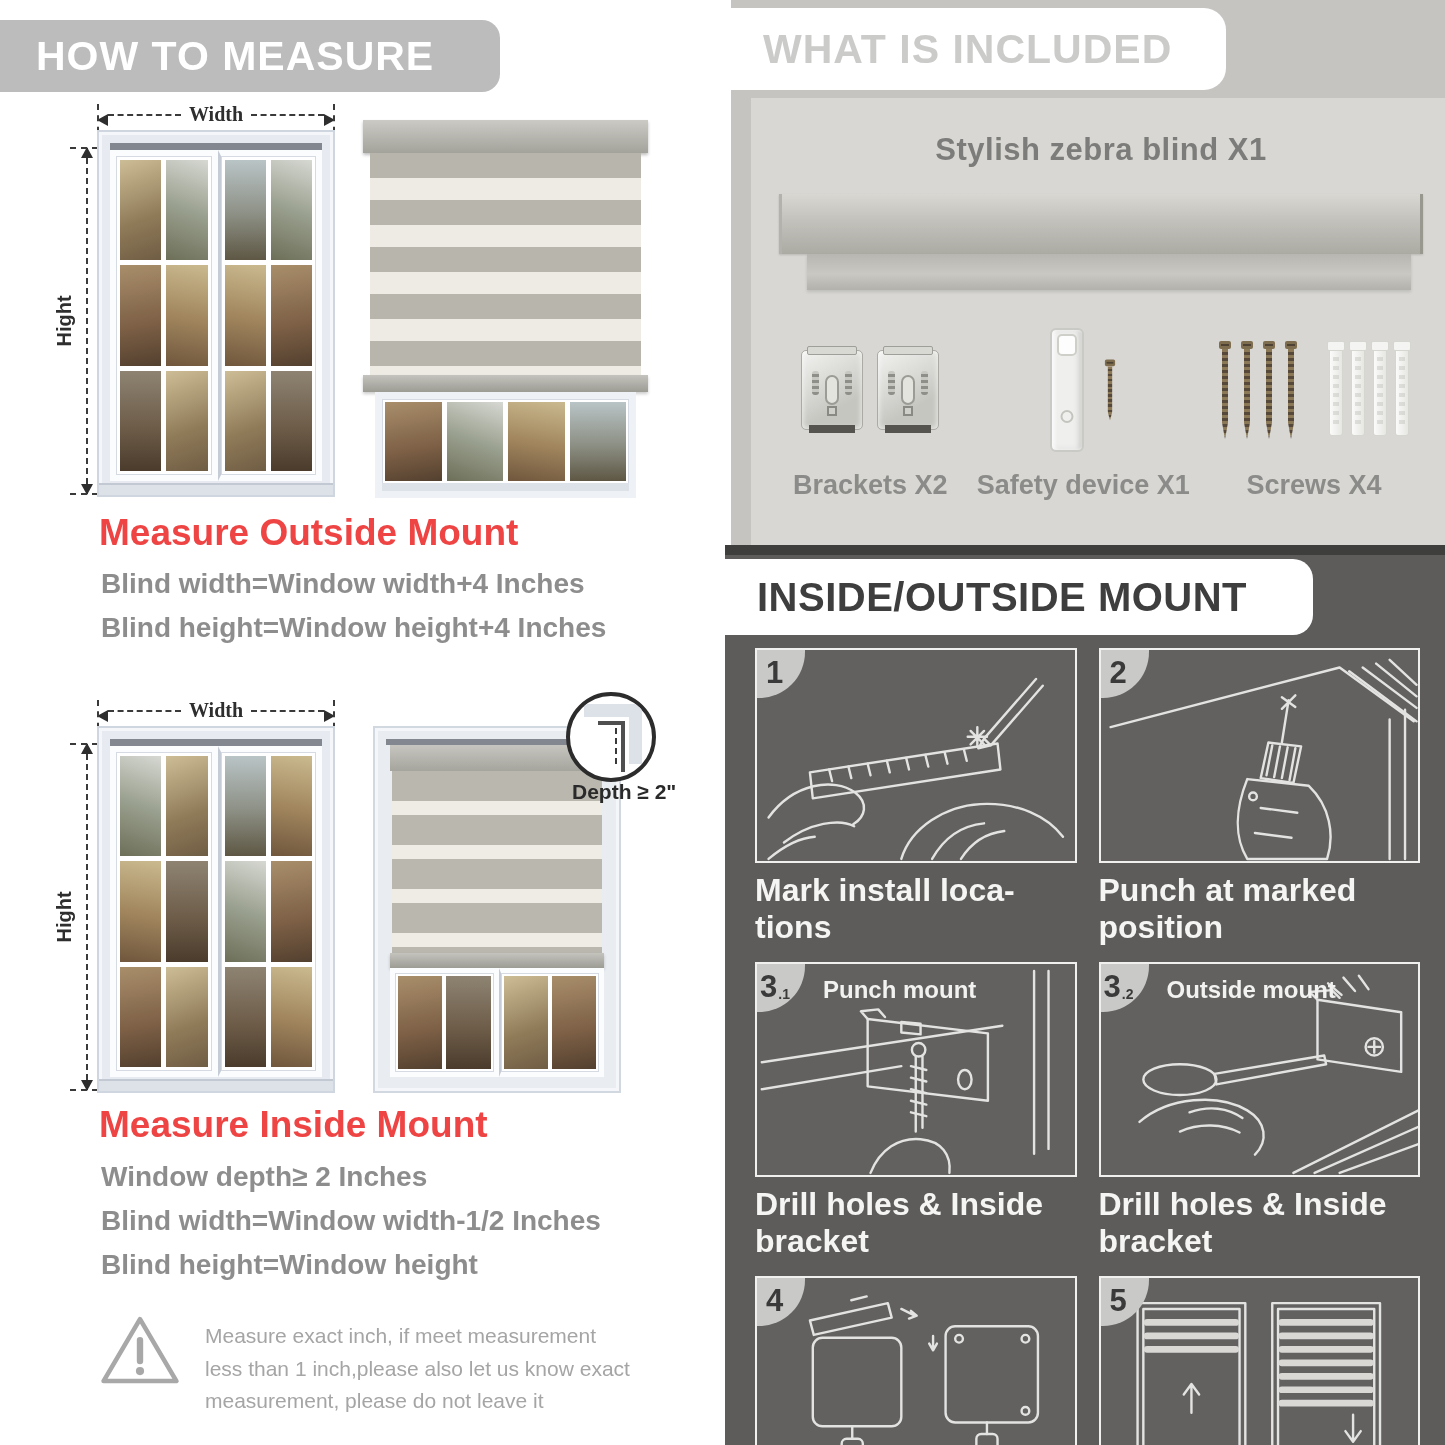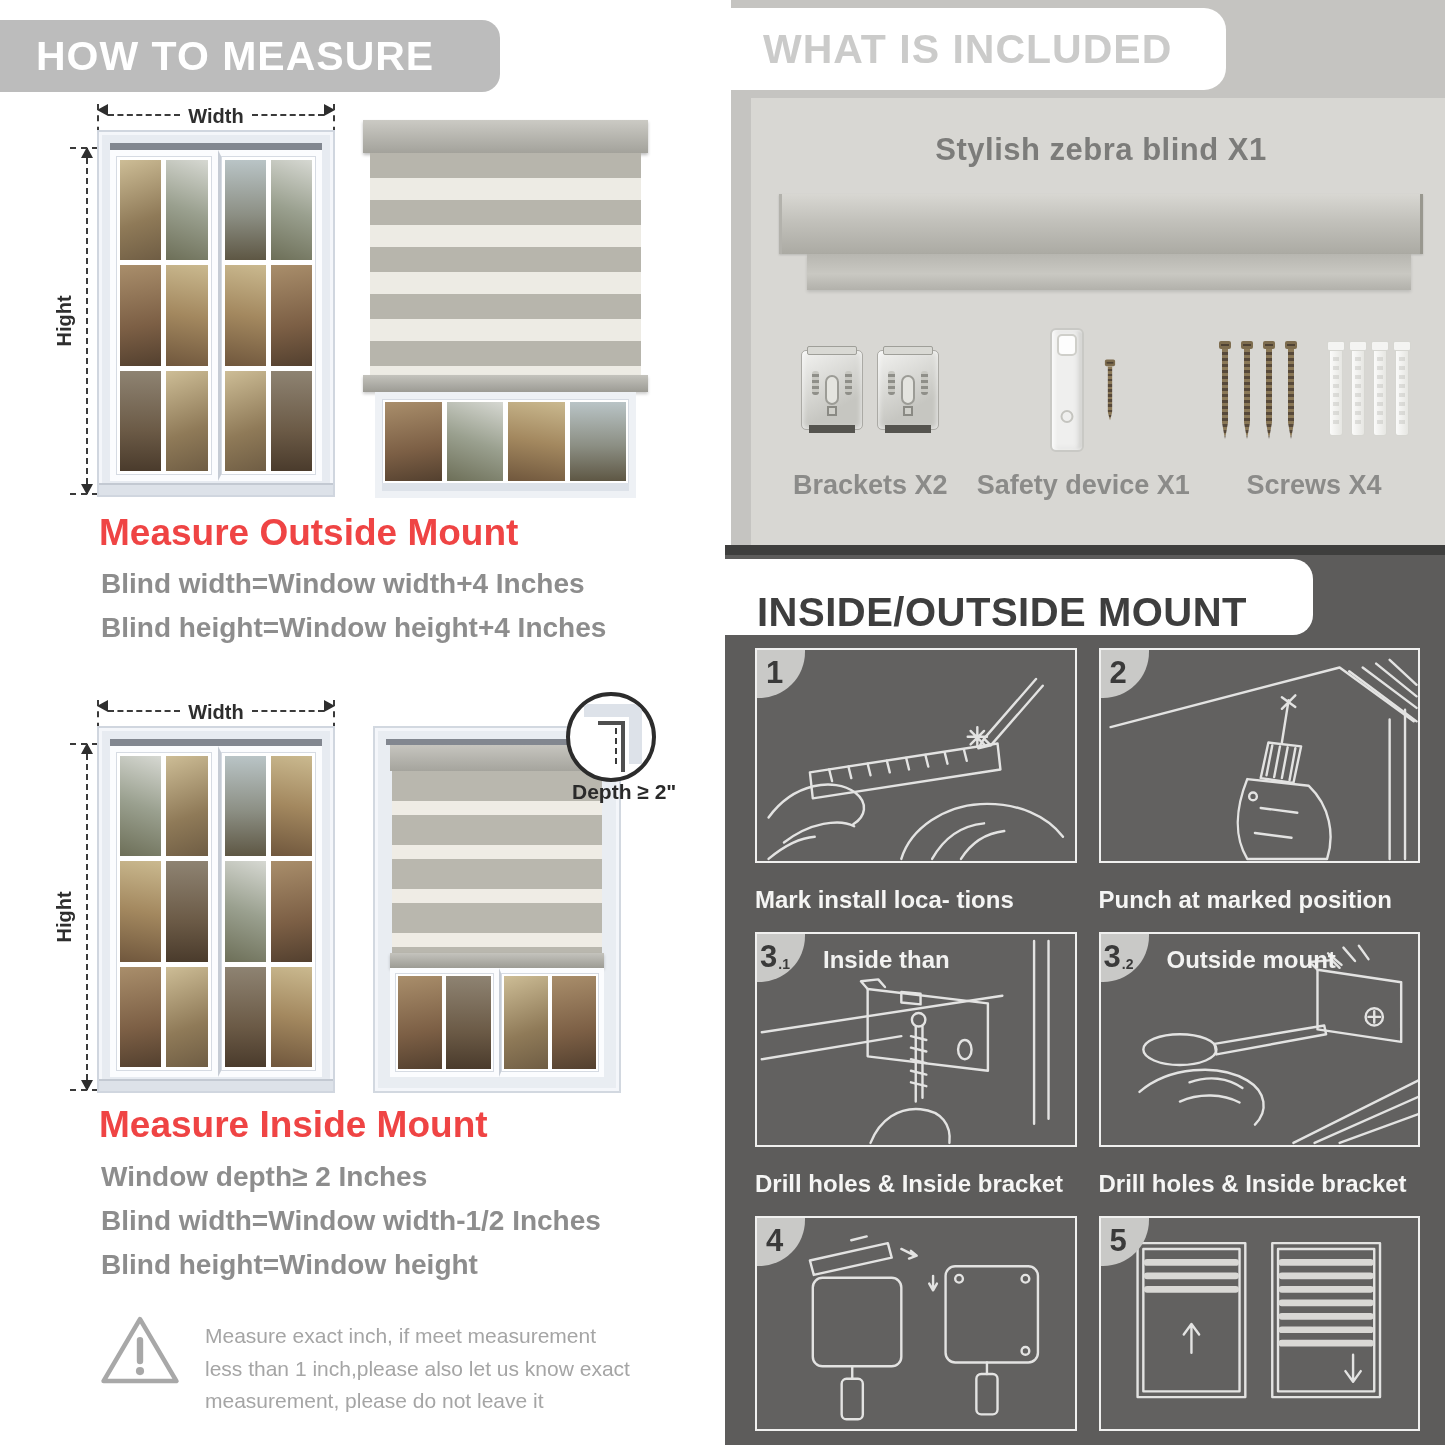--- a/index.html
+++ b/index.html
@@ -9,21 +9,21 @@
   *{margin:0;padding:0;box-sizing:border-box;}
   body{background:#888;font-family:"Liberation Sans",sans-serif;}
   .page{position:relative;width:1445px;height:1445px;background:#fff;overflow:hidden;margin:0 auto;}
 
   
   .banner-left{position:absolute;left:0;top:20px;width:500px;height:72px;background:var(--banner-gray);
     border-radius:0 18px 18px 0;display:flex;align-items:center;padding-left:36px;
     color:#fff;font-weight:bold;font-size:41px;letter-spacing:1px;}
 
   
-  .harrow{position:absolute;display:flex;align-items:flex-end;height:2px;}
+  .harrow{position:absolute;display:flex;align-items:flex-start;height:2px;font-family:Liberation Serif, serif;}
   #warrow1{left:97px;top:114px;width:238px;}
   #warrow2{left:97px;top:710px;width:238px;}
   .harrow .dash{flex:1;border-top:2px dashed #3a3a3a;height:0;}
   .harrow .lbl{margin:0 8px;font-size:20px;font-weight:bold;color:#2e2e2e;line-height:0;}
   .harrow .ah{width:0;height:0;border-top:6px solid transparent;border-bottom:6px solid transparent;}
   .ah.l{border-right:11px solid #2e2e2e;}
   .ah.r{border-left:11px solid #2e2e2e;}
   .harrow .vt{position:absolute;top:-10px;height:40px;border-left:2px dashed #3a3a3a;}
   .vt.l{left:0;} .vt.r{right:0;}
 
@@ -154,33 +154,33 @@
     background:linear-gradient(90deg,#fbfbfa,#e6e6e2);border:1px solid #d6d6d1;border-radius:3px;}
   .anchor::before{content:"";position:absolute;top:-4px;left:-3px;right:-3px;height:8px;background:#f4f4f2;border:1px solid #d6d6d1;border-radius:2px;}
   .anchor::after{content:"";position:absolute;left:3px;right:3px;top:12px;bottom:6px;
     background:repeating-linear-gradient(180deg,rgba(185,185,180,.4) 0 4px,transparent 4px 9px);}
   .screw-gap{display:flex;gap:10px;align-items:center;}
   .anchor-gap{display:flex;gap:8px;align-items:center;margin-left:18px;}
 
   .right-bottom{position:absolute;left:725px;top:545px;width:720px;height:900px;background:var(--dark-bg);}
   .divider-dark{position:absolute;left:0;top:0;width:100%;height:10px;background:#3e3e3d;}
   .banner-mount{position:absolute;left:0;top:14px;width:588px;height:76px;background:#fff;
-    border-radius:0 20px 20px 0;display:flex;align-items:flex-end;padding-left:32px;
+    border-radius:0 20px 20px 0;display:flex;align-items:center;padding-left:32px;
     font-size:40px;font-weight:bold;color:#3e3e3e;letter-spacing:.5px;}
   .steps{position:absolute;left:30px;top:103px;width:665px;display:grid;grid-template-columns:1fr 1fr;column-gap:22px;}
   .step{margin-bottom:16px;}
   .step-panel{position:relative;height:215px;background:var(--step-panel-bg);border:2px solid #f0f0ef;overflow:hidden;}
   .step-panel svg{position:absolute;inset:0;width:100%;height:100%;}
   .badge{position:absolute;top:-6px;left:-6px;width:54px;height:54px;background:#c9c9c7;
     border-radius:0 0 85% 0;display:flex;align-items:flex-end;justify-content:center;
     padding:0 6px 10px 0;color:#3a3a3a;z-index:2;}
   .badge .num{font-size:31px;font-weight:bold;line-height:1;}
   .badge .sub{font-size:14px;font-weight:bold;line-height:1;margin:0 0 1px 1px;}
   .step-title{position:absolute;top:12px;left:66px;font-size:24px;font-weight:bold;color:#f2f2f1;z-index:2;}
-  .step-caption{margin-top:23px;font-size:24px;font-weight:bold;color:#f5f5f4;min-height:30px;}
+  .step-caption{margin-top:9px;font-size:32px;font-weight:bold;color:#f5f5f4;min-height:30px;}
 
   .lineart{fill:none;stroke:#e3e3e2;stroke-width:2.5;stroke-linecap:round;stroke-linejoin:round;}
   .lineart .thick{stroke-width:7;stroke:#d9d8d5;}
 </style>
 </head>
 <body>
 
 <div class="page">
 
   <div class="banner-left">
@@ -458,21 +458,21 @@
         </div>
         <div class="step-caption">Punch at marked position</div>
       </div>
 
       <div class="step">
         <div class="step-panel">
           <div class="badge">
             <span class="num">3</span>
               <span class="sub">.1</span>
           </div>
-          <div class="step-title">Inside than</div>
+          <div class="step-title">Punch mount</div>
           <svg viewBox="0 0 330 215" class="lineart">
             <path d="M5,100 L255,62 M5,128 L150,104"></path>
             <path d="M288,5 L288,195 M303,5 L303,190"></path>
             <path d="M115,55 L240,70 L240,140 L115,125 Z"></path>
             <path d="M115,55 L108,47 L126,45 L133,53 M150,58 l20,2 l0,11 l-20,-2 Z"></path>
             <ellipse cx="216" cy="118" rx="7" ry="10"></ellipse>
             <circle cx="168" cy="87" r="7"></circle>
             <path d="M165,94 L165,172 M172,94 L172,168"></path>
             <path d="M160,104 l16,4 M160,116 l16,4 M160,128 l16,4 M160,140 l16,4 M160,152 l16,4"></path>
             <path d="M118,215 C128,190 148,178 170,180 C192,182 202,196 200,215"></path>

